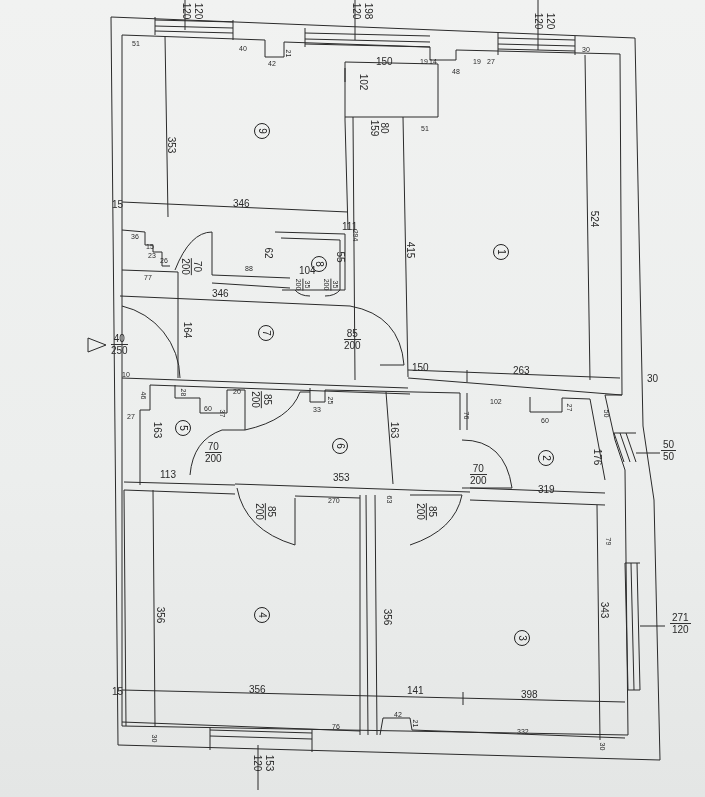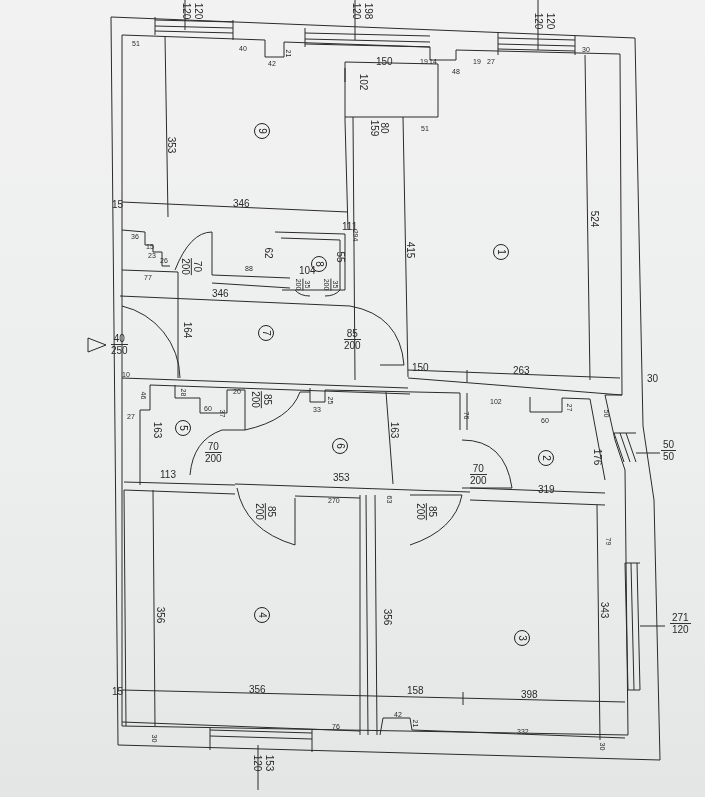--- a/index.html
+++ b/index.html
@@ -287,19 +287,19 @@
 <div class="lbl small" style="left:328px;top:497px;">270</div>
 <div class="lbl small v" style="left:386px;top:496px;">63</div>
 <div class="lbl v" style="left:152px;top:610px;">356</div>
 <div class="lbl" style="left:249px;top:685px;">356</div>
 <div class="lbl" style="left:112px;top:687px;">15</div>
 <div class="lbl small v" style="left:151px;top:735px;">30</div>
 <div class="lbl small" style="left:332px;top:723px;">76</div>
 <div class="lbl small v" style="left:605px;top:538px;">79</div>
 <div class="lbl v" style="left:379px;top:612px;">356</div>
 <div class="lbl v" style="left:596px;top:605px;">343</div>
-<div class="lbl" style="left:407px;top:686px;">158</div>
+<div class="lbl" style="left:407px;top:686px;">141</div>
 <div class="lbl" style="left:521px;top:690px;">398</div>
 <div class="lbl small" style="left:394px;top:711px;">42</div>
 <div class="lbl small v" style="left:412px;top:720px;">21</div>
 <div class="lbl small" style="left:517px;top:728px;">332</div>
 <div class="lbl small v" style="left:599px;top:743px;">30</div>
 </div>
 
 </body></html>

